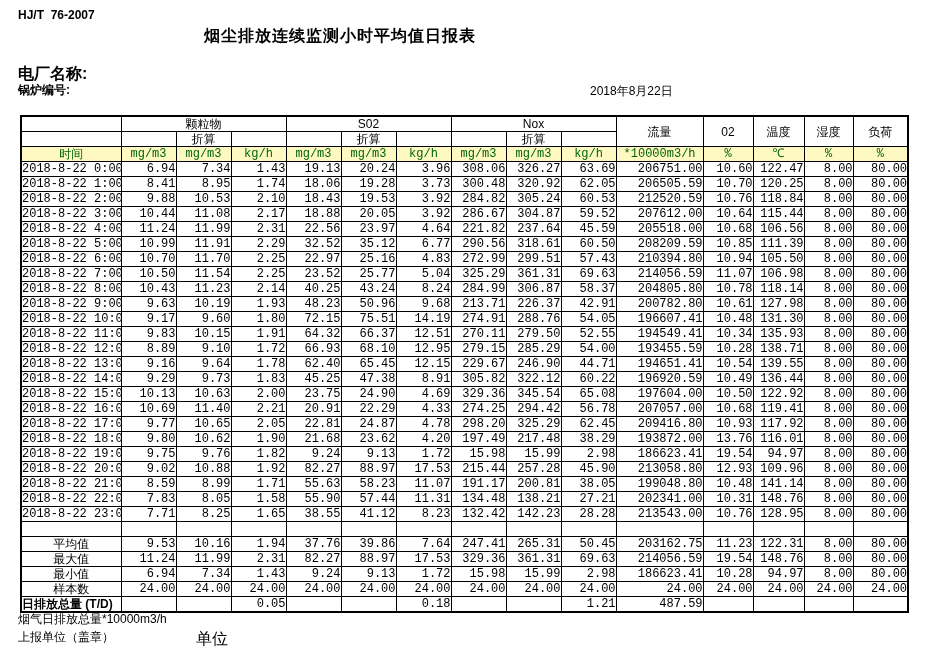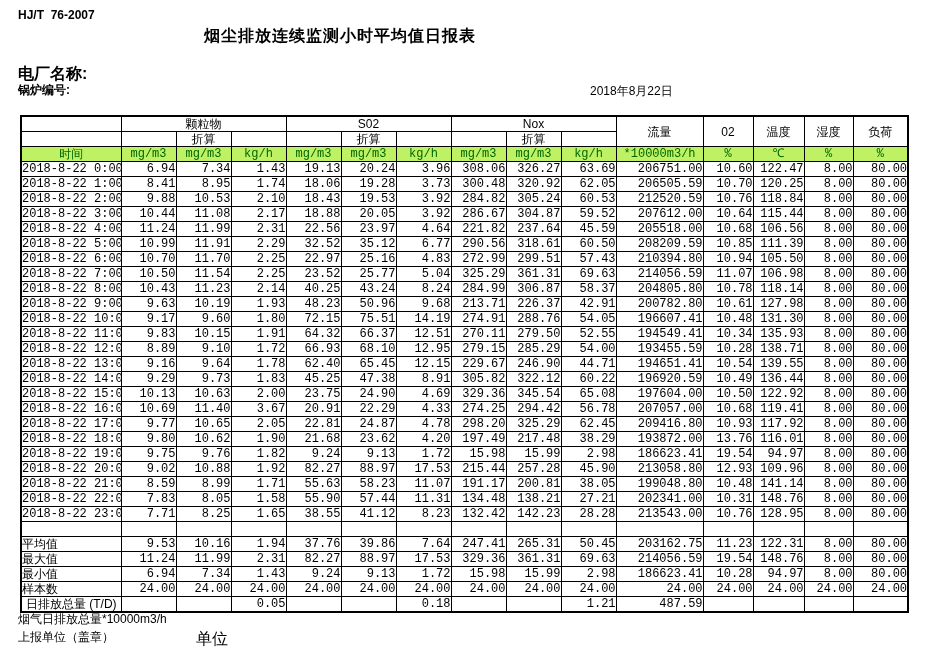--- a/index.html
+++ b/index.html
@@ -17,35 +17,35 @@
     position:absolute;left:20px;top:115px;width:887px;
     border-collapse:collapse;table-layout:fixed;border:2px solid #000;
   }
   table.report td{
     border:1px solid #000;height:14px;line-height:14px;padding:0;
     font-size:12px;overflow:hidden;white-space:nowrap;
   }
   thead td{height:15px;line-height:15px;text-align:center;}
   .gl{border-left:2px solid #000;}
   .unit-row td{
-    background:#bef264;color:#006600;border-bottom:2px solid #000;
+    background:#fef9c3;color:#006600;border-bottom:2px solid #000;
     font-family:"Liberation Mono","DejaVu Sans Mono", monospace;font-size:11px;
   }
   .unit-row td.th-time{font-family:"Liberation Sans", sans-serif;font-size:12px;}
   .c-num{
     text-align:right;padding-right:11px;
     font-family:"Liberation Mono","DejaVu Sans Mono", monospace;font-size:11.5px;
   }
   .c-flow{padding-right:8px;}
   .c-time{
     padding-right:4px;
     font-family:"Liberation Mono","DejaVu Sans Mono", monospace;font-size:10.5px;
   }
-  .summary-label{font-family:"Liberation Sans", sans-serif;font-size:12px;text-align:left;padding-right:2px;}
-  .daily-label{font-family:"Liberation Sans", sans-serif;font-size:11px;text-align:center;padding-left:1px;overflow:visible;}
+  .summary-label{font-family:"Liberation Sans", sans-serif;font-size:12px;text-align:center;padding-right:2px;}
+  .daily-label{font-family:"Liberation Sans", sans-serif;font-size:11px;text-align:left;padding-left:1px;overflow:visible;font-weight:bold;}
   .empty-row td{height:11px;line-height:11px;border-bottom:2px solid #000;}
   .f1{position:absolute;left:18px;top:611px;font-size:12px;}
   .f2{position:absolute;left:18px;top:629px;font-size:12px;text-align:center;}
   .f3{position:absolute;left:196px;top:629px;font-size:16px;}
 </style>
 </head>
 <body>
 
 <div class="std">HJ/T  76-2007</div>
 <div class="title">烟尘排放连续监测小时平均值日报表</div>
@@ -383,21 +383,21 @@
         <td class="c-num gl c-flow">197604.00</td>
         <td class="c-num">10.50</td>
         <td class="c-num">122.92</td>
         <td class="c-num">8.00</td>
         <td class="c-num">80.00</td>
       </tr>
       <tr class="data-row">
         <td class="c-time">2018-8-22 16:00</td>
         <td class="c-num gl">10.69</td>
         <td class="c-num">11.40</td>
-        <td class="c-num">3.67</td>
+        <td class="c-num">2.21</td>
         <td class="c-num gl">20.91</td>
         <td class="c-num">22.29</td>
         <td class="c-num">4.33</td>
         <td class="c-num gl">274.25</td>
         <td class="c-num">294.42</td>
         <td class="c-num">56.78</td>
         <td class="c-num gl c-flow">207057.00</td>
         <td class="c-num">10.68</td>
         <td class="c-num">119.41</td>
         <td class="c-num">8.00</td>

